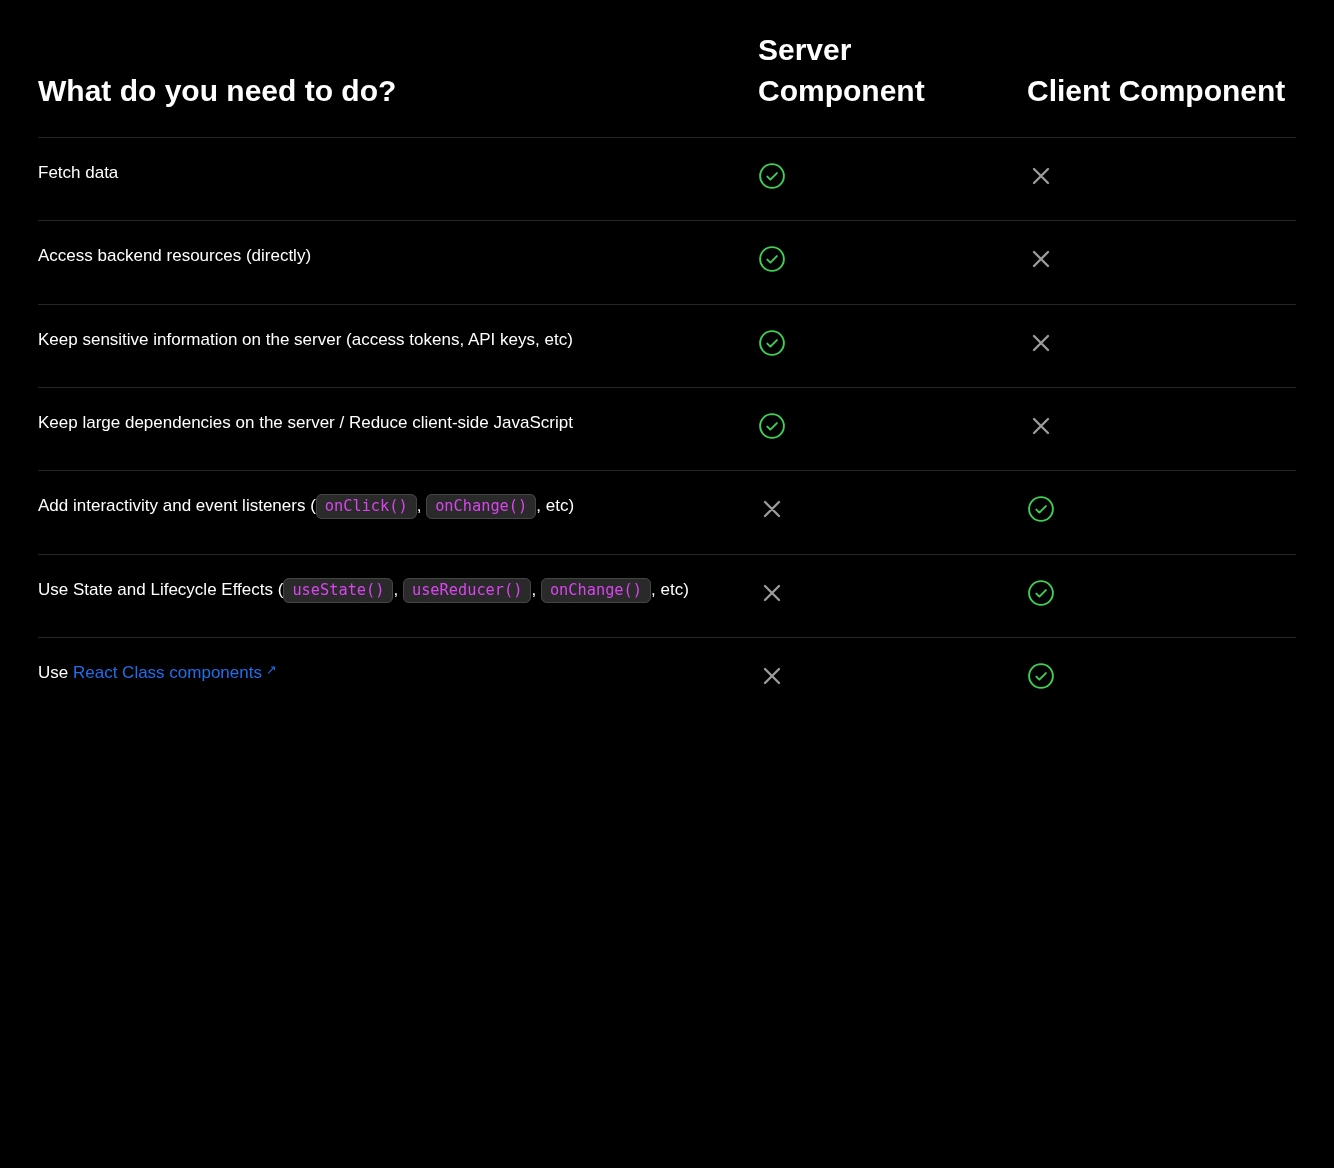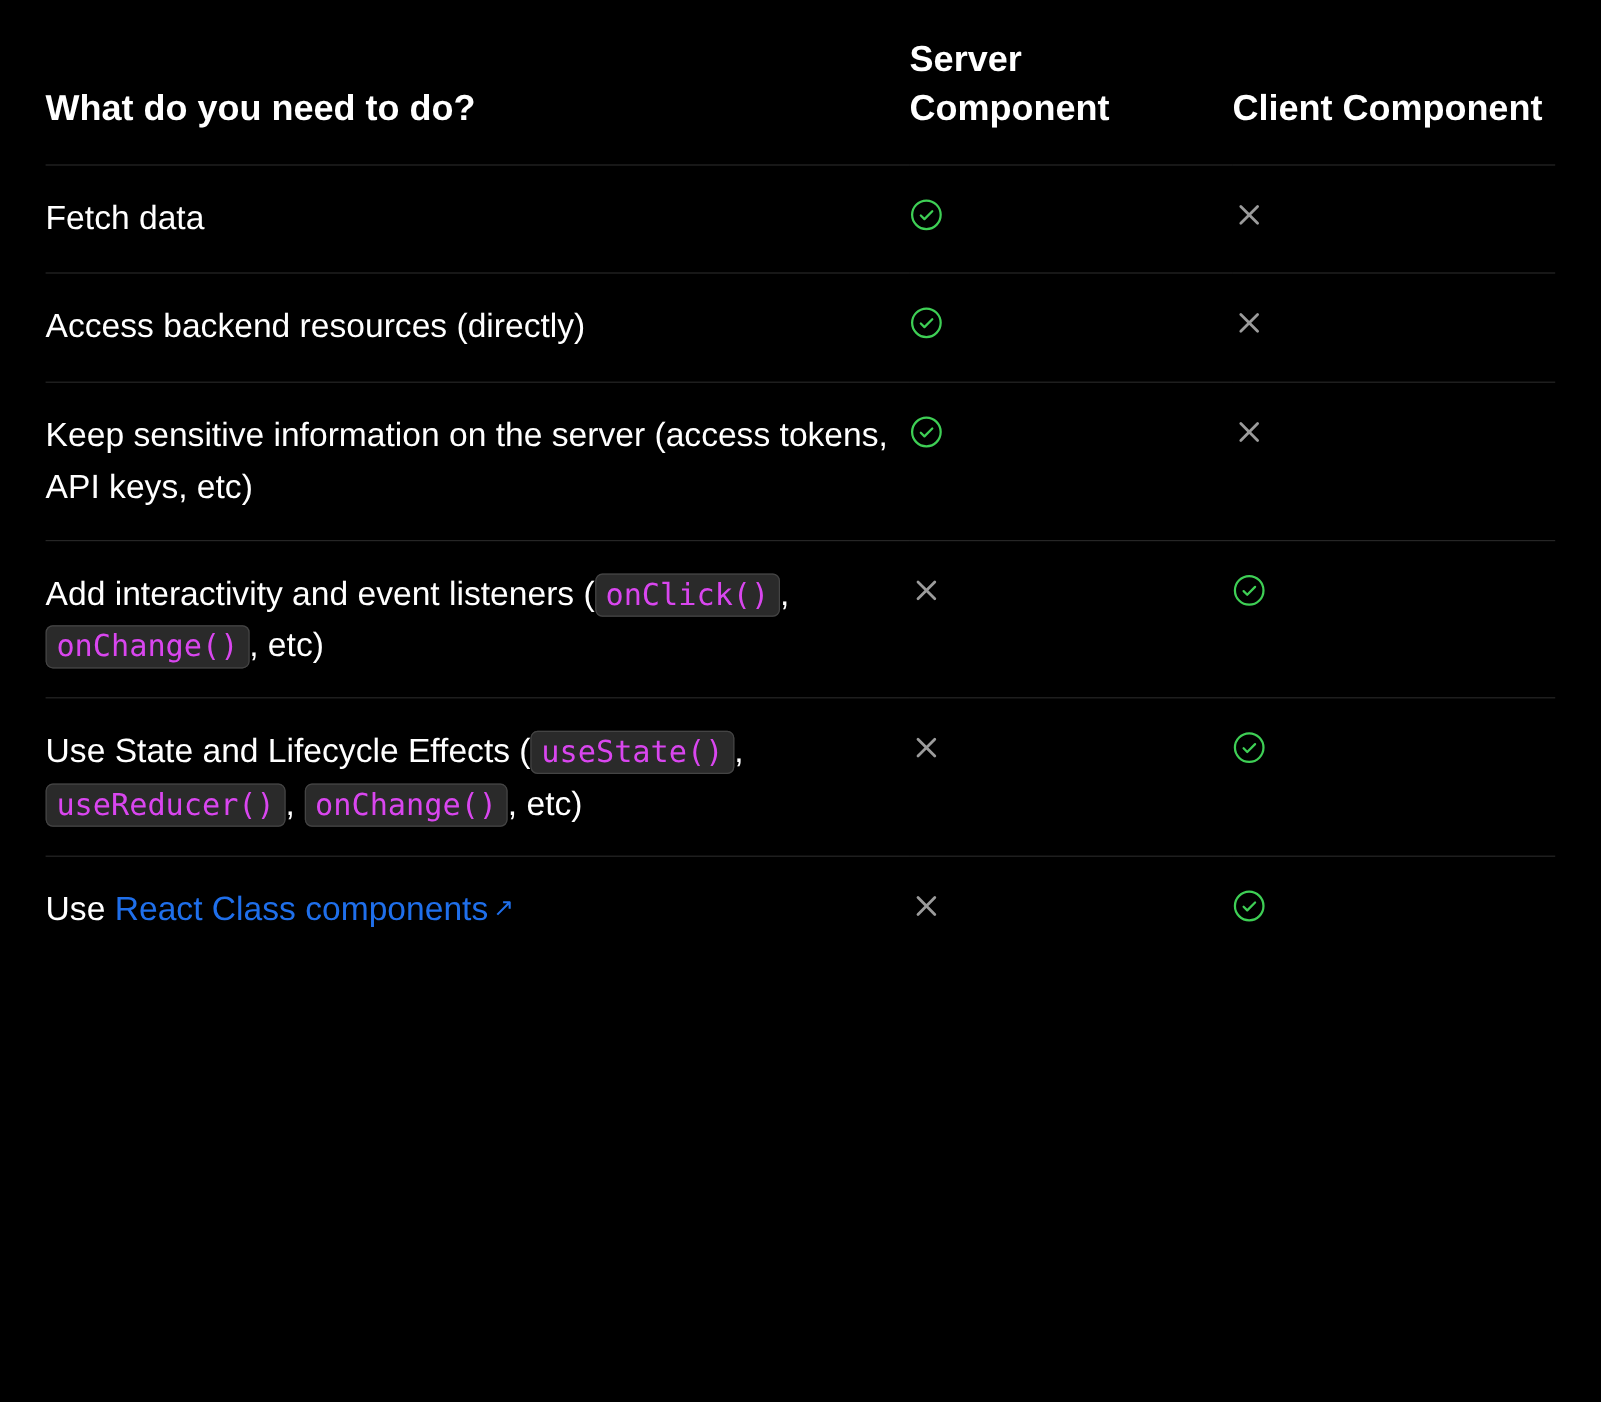--- a/index.html
+++ b/index.html
@@ -22,21 +22,21 @@
     font-weight:700;
     font-size:30px;
     line-height:1.35;
     padding:0 10px 26px 0;
     vertical-align:bottom;
     border-bottom:1px solid var(--border);
   }
   tbody td{
     border-bottom:1px solid var(--border);
     padding:22px 10px 22px 0;
-    font-size:28px;
+    font-size:17px;
     line-height:1.55;
     vertical-align:top;
   }
   tbody tr:last-child td{border-bottom:none;}
   td.cell-icon{vertical-align:top;padding-top:24px;}
   code{
     font-family:ui-monospace,SFMono-Regular,Menlo,Consolas,monospace;
     background:var(--code-bg);
     border:1px solid var(--code-border);
     border-radius:6px;
@@ -100,20 +100,30 @@
           <td><span>Keep sensitive information on the server (access tokens, API keys, etc)</span></td>
           <td class="cell-icon"><span class="icon"><svg viewBox="0 0 24 24" fill="none" stroke="#3ecf55" stroke-width="1.6" stroke-linecap="round" stroke-linejoin="round">
                 <circle cx="12" cy="12" r="10.2"></circle>
                 <path d="M8 12.5l2.6 2.6L16.2 9.5"></path>
               </svg></span></td>
           <td class="cell-icon"><span class="icon"><svg viewBox="0 0 24 24" fill="none" stroke="#9b9b9b" stroke-width="2" stroke-linecap="round">
                 <path d="M6 6l12 12M18 6L6 18"></path>
               </svg></span></td>
         </tr>
         <tr>
+          <td><span>Keep large dependencies on the server / Reduce client-side JavaScript</span></td>
+          <td class="cell-icon"><span class="icon"><svg viewBox="0 0 24 24" fill="none" stroke="#3ecf55" stroke-width="1.6" stroke-linecap="round" stroke-linejoin="round">
+                <circle cx="12" cy="12" r="10.2"></circle>
+                <path d="M8 12.5l2.6 2.6L16.2 9.5"></path>
+              </svg></span></td>
+          <td class="cell-icon"><span class="icon"><svg viewBox="0 0 24 24" fill="none" stroke="#9b9b9b" stroke-width="2" stroke-linecap="round">
+                <path d="M6 6l12 12M18 6L6 18"></path>
+              </svg></span></td>
+        </tr>
+        <tr>
           <td><span>Add interactivity and event listeners (</span><code>onClick()</code><span>, </span><code>onChange()</code><span>, etc)</span></td>
           <td class="cell-icon"><span class="icon"><svg viewBox="0 0 24 24" fill="none" stroke="#9b9b9b" stroke-width="2" stroke-linecap="round">
                 <path d="M6 6l12 12M18 6L6 18"></path>
               </svg></span></td>
           <td class="cell-icon"><span class="icon"><svg viewBox="0 0 24 24" fill="none" stroke="#3ecf55" stroke-width="1.6" stroke-linecap="round" stroke-linejoin="round">
                 <circle cx="12" cy="12" r="10.2"></circle>
                 <path d="M8 12.5l2.6 2.6L16.2 9.5"></path>
               </svg></span></td>
         </tr>
         <tr>

